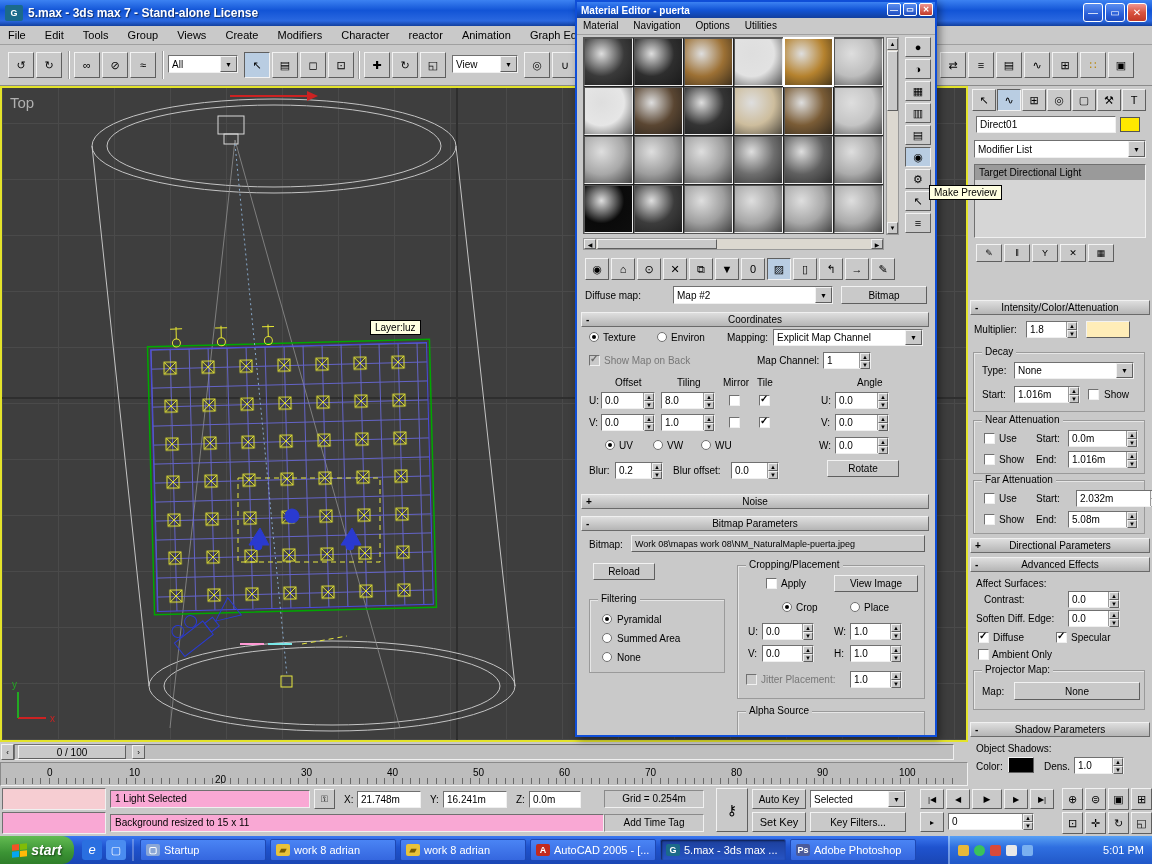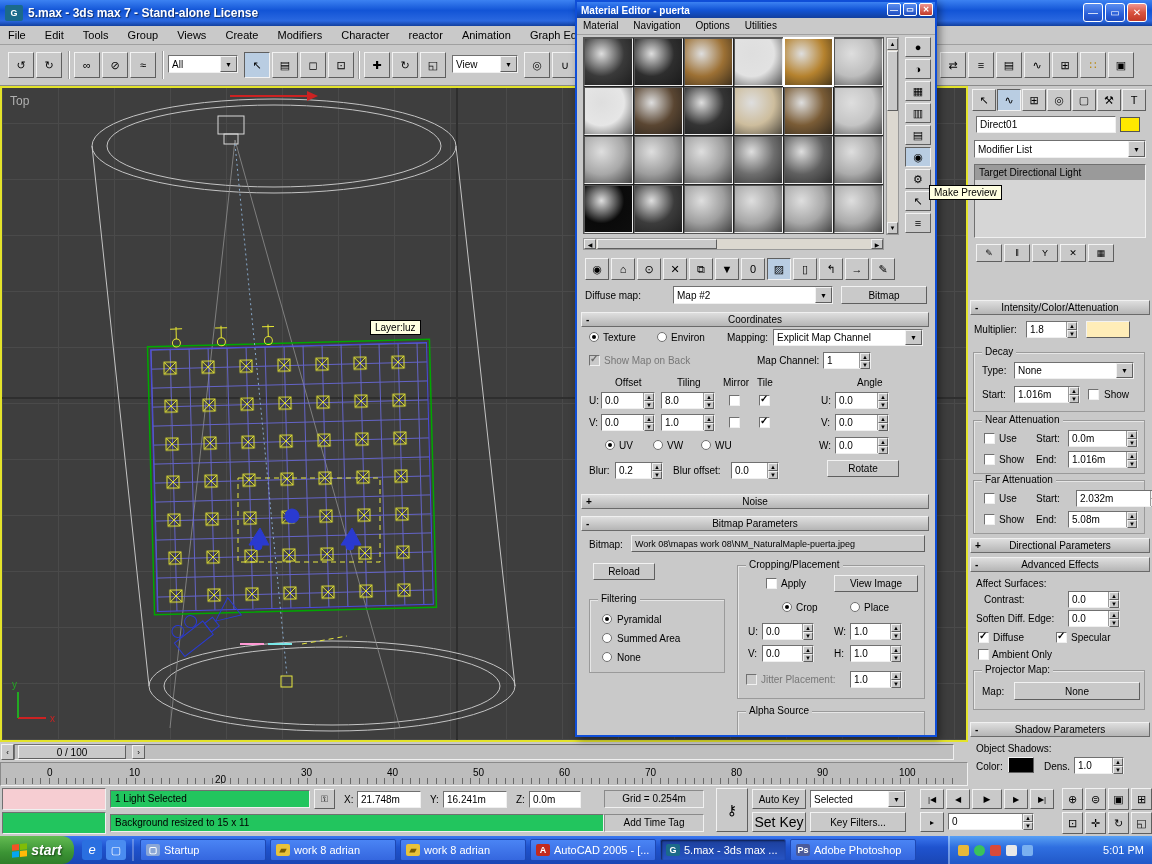--- a/index.html
+++ b/index.html
@@ -1,21 +1,21 @@
 <!DOCTYPE html>
 <html><head>
 <meta charset="utf-8">
 <style>
 *{box-sizing:border-box;margin:0;padding:0}
 body{font-family:"Liberation Sans",sans-serif}
 #screen{position:relative;width:1152px;height:864px;background:#c9c9c9;font-size:11px;color:#000;overflow:hidden}
 .abs{position:absolute}
 .b{position:absolute;display:flex;align-items:center;justify-content:center;background:#c9c9c9;border:1px solid;border-color:#f2f2f2 #5f5f5f #5f5f5f #f2f2f2;font-size:11px;cursor:default}
 .b.pressed{border-color:#5f5f5f #f2f2f2 #f2f2f2 #5f5f5f;background:#b9cde2}
-.sunk{background:#22c55e;border:1px solid;border-color:#707070 #f0f0f0 #f0f0f0 #707070}
+.sunk{background:#f9a8d4;border:1px solid;border-color:#707070 #f0f0f0 #f0f0f0 #707070}
 .panelbox{background:#c9c9c9;border:1px solid;border-color:#8a8a8a #f0f0f0 #f0f0f0 #8a8a8a}
 .fld{position:absolute;display:flex;height:17px;background:#fff;border:1px solid;border-color:#707070 #f0f0f0 #f0f0f0 #707070}
 .fld .v{flex:1;padding:2px 3px;font-size:10px;white-space:nowrap;overflow:hidden}
 .sp{width:11px;display:flex;flex-direction:column;background:#c9c9c9;border-left:1px solid #9a9a9a;font-size:6px;line-height:6px;text-align:center}
 .sp::before{content:"▲";flex:1;border:1px solid;border-color:#f2f2f2 #5f5f5f #5f5f5f #f2f2f2}
 .sp::after{content:"▼";flex:1;border:1px solid;border-color:#f2f2f2 #5f5f5f #5f5f5f #f2f2f2}
 .cb{width:11px;height:11px;background:#fff;border:1px solid;border-color:#707070 #f0f0f0 #f0f0f0 #707070;display:inline-block;vertical-align:-2px;position:relative}
 .cb.on::before{content:"✓";position:absolute;left:0;top:-3px;font-size:10px;font-weight:bold}
 .cb.dis{background:#c9c9c9;color:#6a6a6a}
 .rd{width:10px;height:10px;border-radius:50%;background:#fff;border:1px solid #707070;display:inline-block;vertical-align:-1px;position:relative}
@@ -177,21 +177,21 @@
         <line x1="233" y1="56" x2="285" y2="588" stroke="#88aacc" stroke-dasharray="2 3"></line>
         <rect x="279" y="588" width="11" height="11" fill="none" stroke="#e8e840"></rect>
       </g>
       <g font-size="10">
         <line x1="16" y1="630" x2="44" y2="630" stroke="#cc2222" stroke-width="2"></line>
         <line x1="16" y1="630" x2="16" y2="604" stroke="#22aa22" stroke-width="2"></line>
         <text x="48" y="634" fill="#cc2222">x</text>
         <text x="10" y="600" fill="#22aa22">y</text>
       </g>
     </svg>
-    <div class="lab" style="left:8px;top:6px;color:#b0b0b0;font-size:12px">Top</div>
+    <div class="lab" style="left:8px;top:6px;color:#b0b0b0;font-size:15px">Top</div>
     <div class="tooltip" style="left:368px;top:232px">Layer:luz</div>
   </div>
 
   <div class="abs" style="left:968px;top:86px;width:184px;height:692px;background:#c9c9c9">
     <div class="b" style="left:4px;top:3px;width:24px;height:22px">↖</div>
     <div class="b pressed" style="left:29px;top:3px;width:24px;height:22px">∿</div>
     <div class="b" style="left:54px;top:3px;width:24px;height:22px">⊞</div>
     <div class="b" style="left:79px;top:3px;width:24px;height:22px">◎</div>
     <div class="b" style="left:104px;top:3px;width:24px;height:22px">▢</div>
     <div class="b" style="left:129px;top:3px;width:24px;height:22px">⚒</div>
@@ -370,21 +370,21 @@
       </div>
 
     <div class="b" style="left:920px;top:3px;width:24px;height:20px;font-size:8px">|◀</div>
     <div class="b" style="left:946px;top:3px;width:24px;height:20px;font-size:8px">◀</div>
     <div class="b" style="left:972px;top:3px;width:30px;height:20px;font-size:9px">▶</div>
     <div class="b" style="left:1004px;top:3px;width:24px;height:20px;font-size:8px">▶</div>
     <div class="b" style="left:1030px;top:3px;width:24px;height:20px;font-size:8px">▶|</div>
 
     <div class="sunk abs" style="left:110px;top:28px;width:494px;height:18px;padding:2px 4px;font-size:10px"><span>Background resized to 15 x 11</span></div>
     <div class="panelbox abs" style="left:604px;top:28px;width:100px;height:18px;text-align:center;font-size:10px;padding-top:2px"><span>Add Time Tag</span></div>
-    <div class="b" style="left:752px;top:26px;width:54px;height:20px;font-size:14px">
+    <div class="b" style="left:752px;top:26px;width:54px;height:20px;font-size:11px">
         <span>Set Key</span>
       </div>
     <div class="b" style="left:810px;top:26px;width:96px;height:20px;font-size:10px">
         <span>Key Filters...</span>
       </div>
     <div class="b" style="left:920px;top:26px;width:24px;height:20px;font-size:8px">▸</div>
     <div class="fld" style="left:948px;top:27px;width:86px">
         <span class="v">0</span>
         <span class="sp"></span>
       </div>

